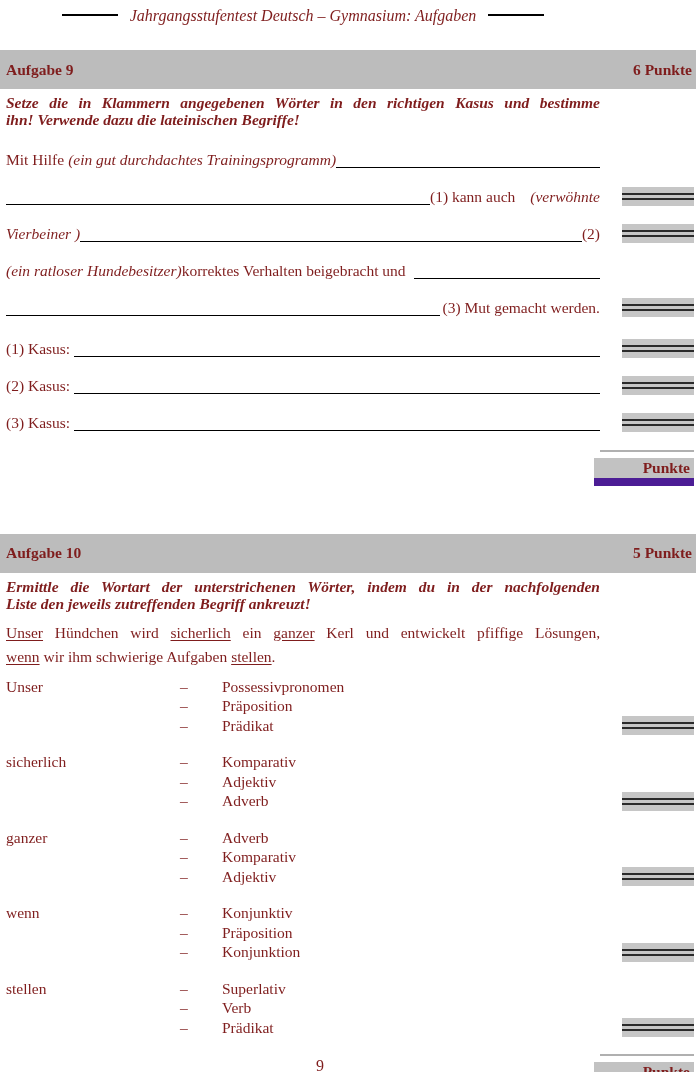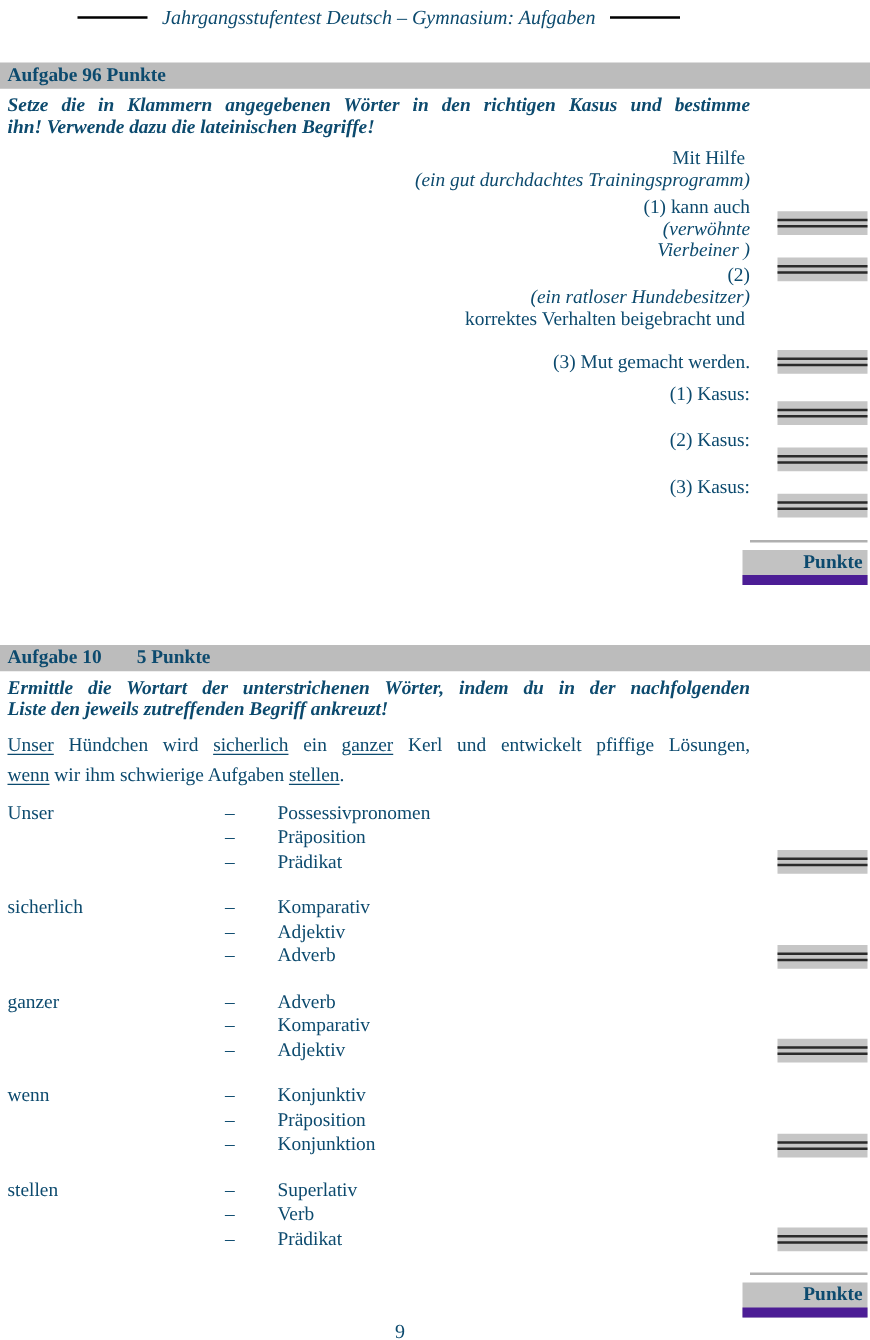--- a/index.html
+++ b/index.html
@@ -3,47 +3,47 @@
 <meta charset="utf-8">
 <style>
   html,body { margin:0; padding:0; background:#ffffff; }
   .page {
     position: relative;
     width: 696px; height: 1072px;
     overflow: hidden;
     background: #ffffff;
     font-family: "Liberation Serif", serif;
     font-size: 15.5px;
-    color: #0c4a6e;
+    color: #7f1d1d;
   }
   
   .header { padding-top: 6px; margin-left: 6px; width: 594px; text-align: center; height: 22px; }
   .hline { display:inline-block; width:56px; height:2px; background:#000; vertical-align: middle; margin:0 12px; position:relative; top:-1px; }
   .htitle { font-style: italic; font-size: 16px; vertical-align: middle; }
 
   
   .taskbar {
-    height: 21px; background: #bcbcbc;
-    display: flex; justify-content: flex-start; align-items: center;
+    height: 39px; background: #bcbcbc;
+    display: flex; justify-content: space-between; align-items: center;
     padding: 0 4px 0 6px; box-sizing: border-box;
     font-weight: bold; font-size: 15.5px;
   }
   .t9bar { margin-top: 22px; }
   .t10bar { margin-top: 48px; gap: 28px; }
 
   
   .instr { margin: 5px 0 0 6px; width: 594px; font-weight: bold; font-style: italic; line-height: 17px; }
   .jline { text-align: justify; text-align-last: justify; }
 
   
   .fillsec { margin-top: 8px; }
   .ksec { margin-top: 4px; }
   .frow {
     position: relative; margin-left: 6px; width: 594px; height: 37px;
-    display: flex; align-items: flex-end; box-sizing: border-box; padding-bottom: 4px; flex-direction: column;
+    display: flex; align-items: flex-end; box-sizing: border-box; padding-bottom: 4px;
   }
   .frow .t { white-space: nowrap; flex-shrink: 0; }
   .it { font-style: italic; text-align: right; }
   .mr4 { margin-right: 4px; } .ml4 { margin-left: 4px; } .ml3 { margin-left: 15px; } .ml2 { margin-left: 2px; }
   .blank { flex: 1 1 auto; border-bottom: 1.4px solid #000; height: 0; align-self: flex-end; margin-bottom: 1px; }
 
   
   .mark {
     position: absolute; left: 616px; width: 72px; height: 19px;
     background: #c6c6c6;

